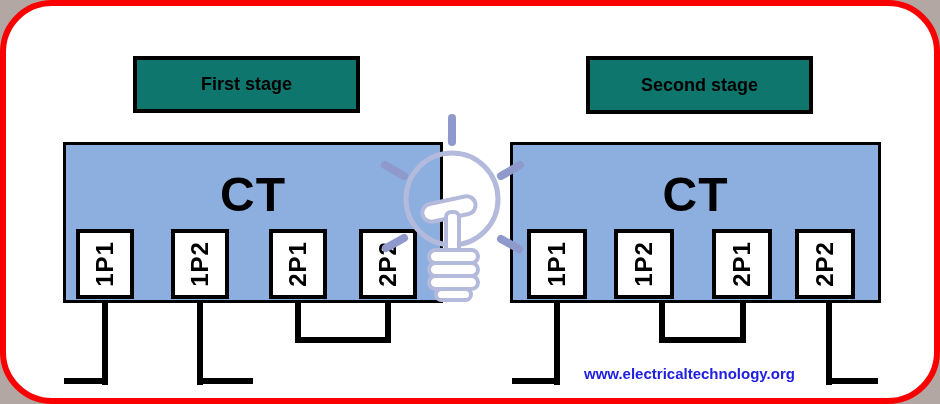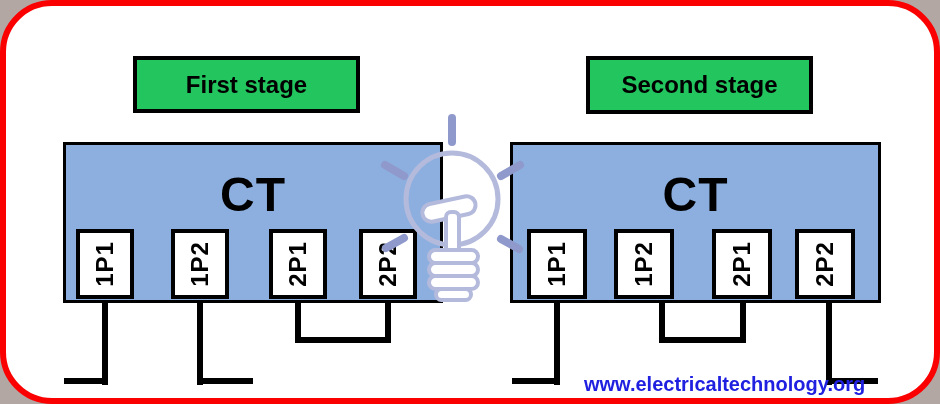--- a/index.html
+++ b/index.html
@@ -7,23 +7,23 @@
     width:940px;height:404px;position:relative;overflow:hidden;
     background:#b3a7a4;
     font-family:"Liberation Sans", sans-serif;
   }
   .panel{
     position:absolute;left:0;top:0;width:928px;height:392px;
     background:#ffffff;border:6px solid #fb0000;border-radius:52px;
   }
   .stage-title{
     position:absolute;box-sizing:border-box;
-    background:#22c55e;border:4px solid #000;
+    background:#0f766e;border:4px solid #000;
     display:flex;align-items:center;justify-content:center;
-    font-weight:bold;font-size:24px;color:#000;
+    font-weight:bold;font-size:18px;color:#000;
   }
   .ct-box{
     position:absolute;box-sizing:border-box;
     background:#8dafdf;border:3px solid #000;
   }
   .ct-label{
     text-align:center;margin-top:22px;
     font-size:48px;font-weight:bold;color:#000;letter-spacing:1px;
   }
   .terminal{
@@ -32,22 +32,22 @@
     display:flex;align-items:center;justify-content:center;
   }
   .terminal .tlabel{
     transform:rotate(-90deg);
     font-weight:bold;font-size:24px;color:#000;
     letter-spacing:1px;white-space:nowrap;
   }
   .wire{position:absolute;background:#000;}
   .watermark{position:absolute;left:0;top:0;pointer-events:none;}
   .url{
-    position:absolute;left:584px;top:373px;
-    color:#2020e0;font-size:20px;font-weight:600;
+    position:absolute;left:584px;top:365px;
+    color:#2020e0;font-size:15px;font-weight:600;
   }
 </style>
 </head>
 <body>
 
 <div class="panel"></div>
 
 <div class="stage-title" style="left:133px;top:56px;width:227px;height:57px;">
   <span>First stage</span>
 </div>

